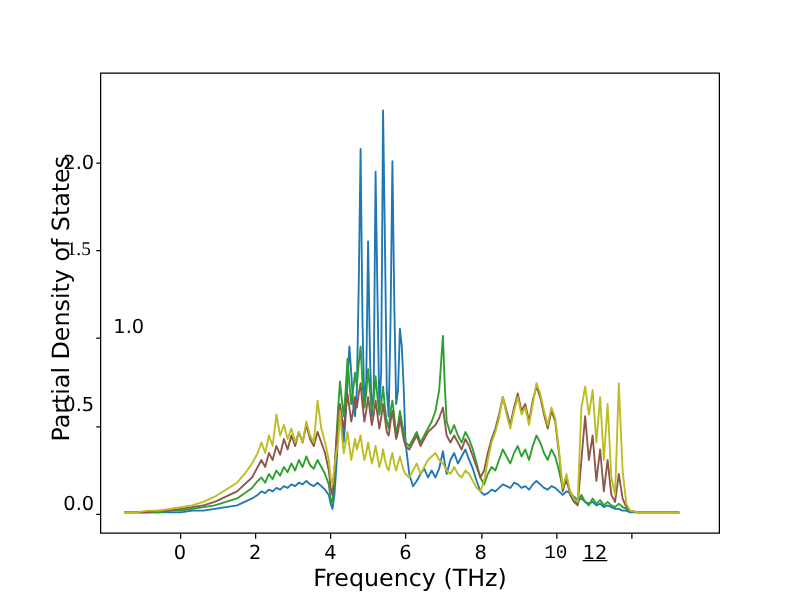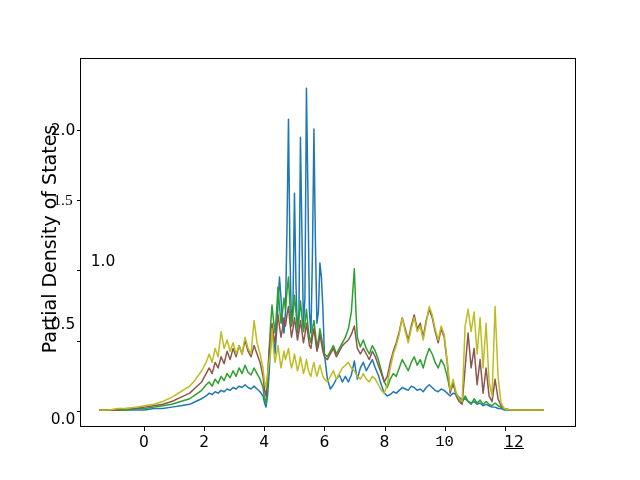--- a/index.html
+++ b/index.html
@@ -118,30 +118,31 @@
       <div class="xticklabel" style="left: 204.15px;">2</div>
       <div class="xtick" style="left: 264.272px;"></div>
       <div class="xticklabel" style="left: 264.272px;">4</div>
       <div class="xtick" style="left: 324.393px;"></div>
       <div class="xticklabel" style="left: 324.393px;">6</div>
       <div class="xtick" style="left: 384.514px;"></div>
       <div class="xticklabel" style="left: 384.514px;">8</div>
       <div class="xtick" style="left: 444.635px;"></div>
       <div class="xticklabel" style="left: 444.635px; font-family: Liberation Mono, monospace;">10</div>
       <div class="xtick" style="left: 504.756px;"></div>
-      <div class="xticklabel" style="left: 514px; text-decoration: underline;">12</div>
+      <div class="xticklabel" style="left: 476px; text-decoration: underline;">12</div>
     </div>
   <div id="yticks-group">
       <div class="ytick" style="top: 410.834px;"></div>
-      <div class="yticklabel" style="top: 410px;">0.0</div>
+      <div class="yticklabel" style="top: 394px;">0.0</div>
       <div class="ytick" style="top: 340.549px;"></div>
       <div class="yticklabel" style="top: 315px;">0.5</div>
       <div class="ytick" style="top: 270.263px;"></div>
       <div class="yticklabel" style="top: 252px; margin-left: 40px;">1.0</div>
       <div class="ytick" style="top: 199.977px;"></div>
       <div class="yticklabel" style="top: 190.977px; font-family: Liberation Serif, serif;">1.5</div>
       <div class="ytick" style="top: 129.691px;"></div>
       <div class="yticklabel" style="top: 120.691px;">2.0</div>
     </div>
 
+  <div id="xlabel">Frequency (THz)</div>
   <div id="ylabel">Partial Density of States</div>
 
 </div>
 
 </body></html>

